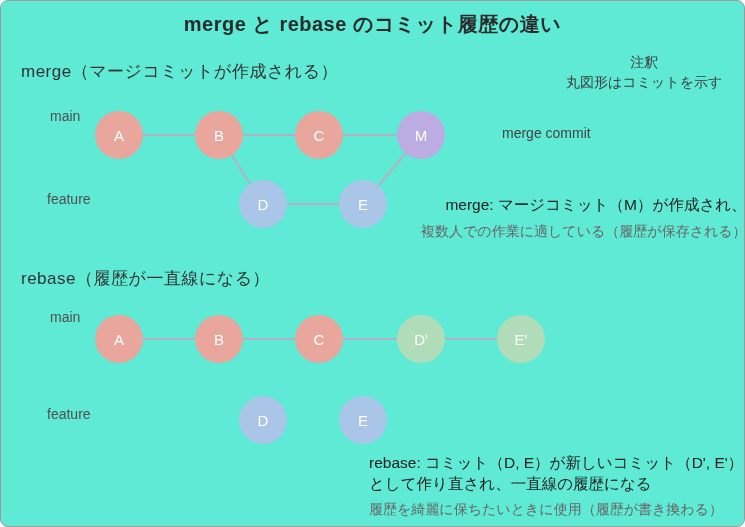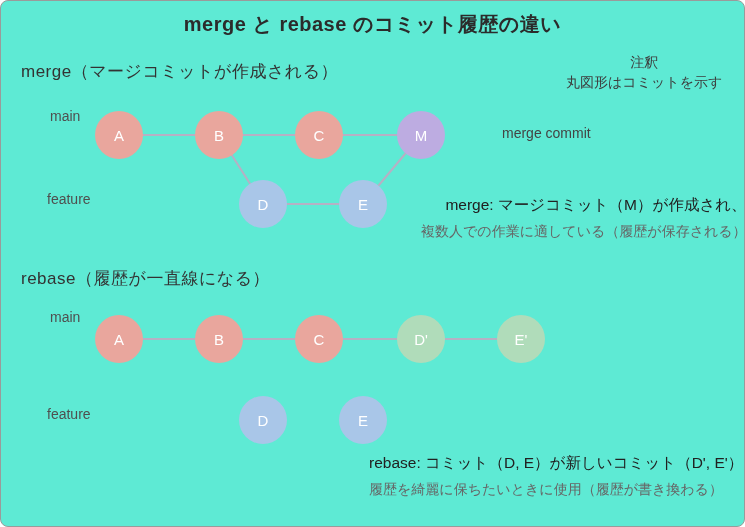--- a/index.html
+++ b/index.html
@@ -138,15 +138,16 @@
     <div class="annotation" style="position: absolute; left: 457px; top: 124px; margin-left: 44px;">merge commit</div>
     <div class="desc" style="position: absolute; left: 420px; top: 194px; text-align: right;">
       <div class="desc-line">merge: マージコミット（M）が作成され、</div>
       <div class="desc-sub">複数人での作業に適している（履歴が保存される）</div>
     </div>
     <div class="section-heading" style="position: absolute; left: 20px; top: 266px; text-align: center;">rebase（履歴が一直線になる）</div>
     <div class="branch-label" style="position: absolute; left: 49px; top: 308px;">main</div>
     <div class="branch-label" style="position: absolute; left: 46px; top: 405px;">feature</div>
     <div class="desc" style="position: absolute; left: 348px; top: 452px; margin-left: 20px;">
       <div class="desc-line">rebase: コミット（D, E）が新しいコミット（D', E'）</div>
+      <div class="desc-line">として作り直され、一直線の履歴になる</div>
       <div class="desc-sub">履歴を綺麗に保ちたいときに使用（履歴が書き換わる）</div>
     </div>
   </div>
 
 </body></html>

